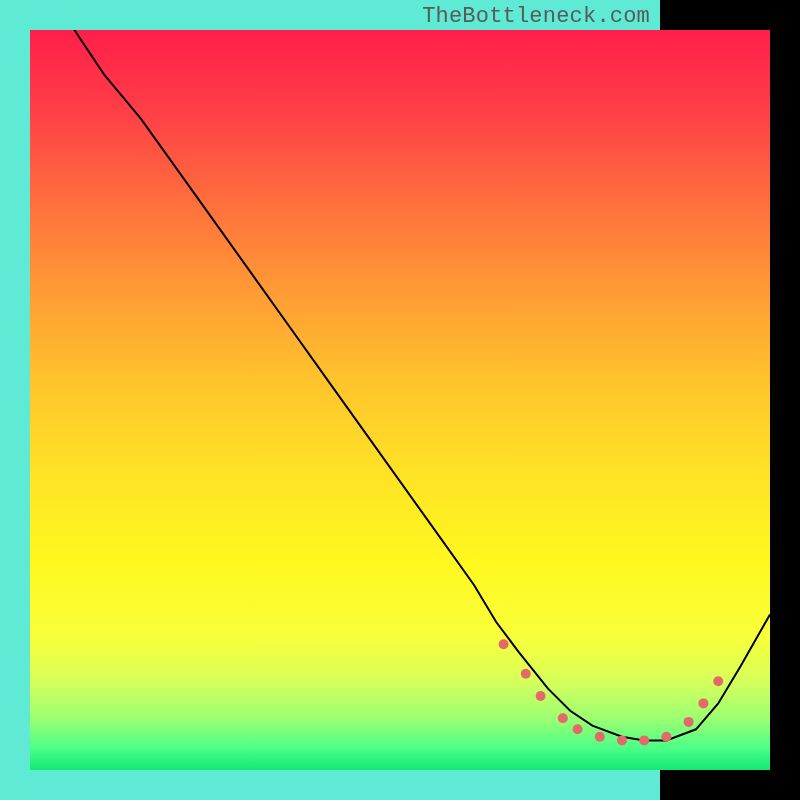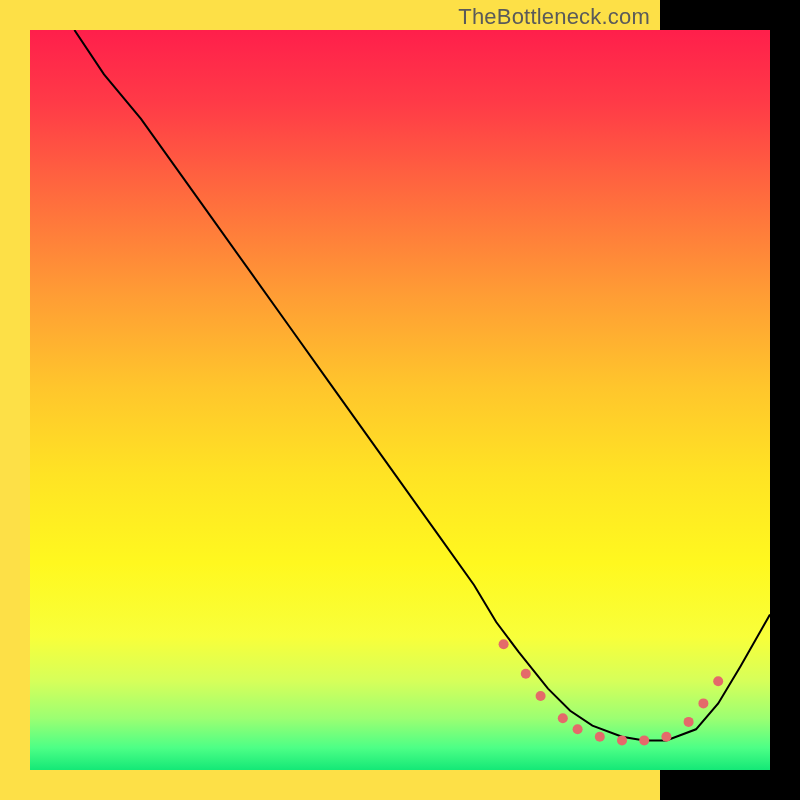--- a/index.html
+++ b/index.html
@@ -8,21 +8,22 @@
     width: 800px;
     height: 800px;
     background: #000;
     overflow: hidden;
     font-family: Arial, Helvetica, sans-serif;
   }
   .outer {
     position: relative;
     width: 660px;
     height: 800px;
-    background: #fde047;
+    background: #5eead4;
+    font-family: Liberation Mono, monospace;
   }
   .watermark {
     position: absolute;
     top: 4px;
     right: 10px;
     font-size: 22px;
     font-weight: 500;
     color: #5a5a5a;
     letter-spacing: 0.2px;
     z-index: 10;

